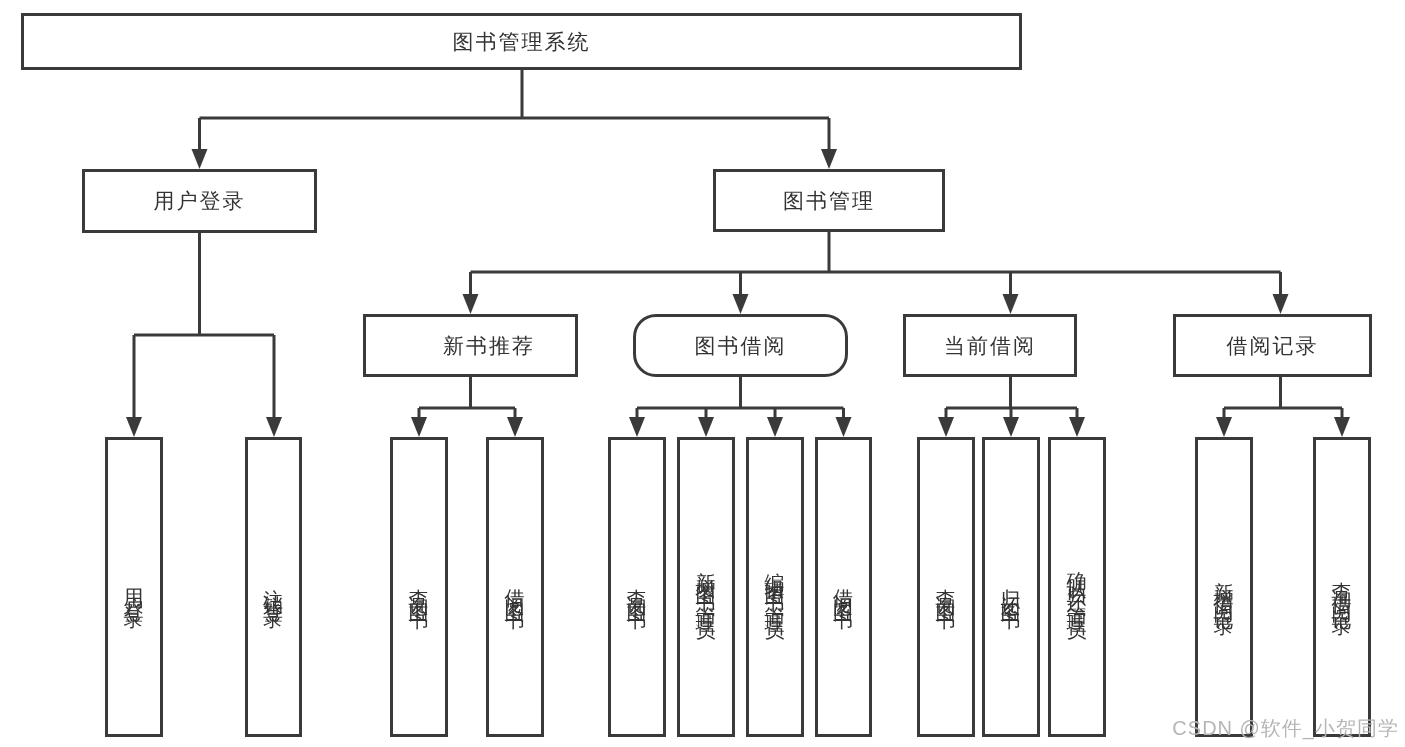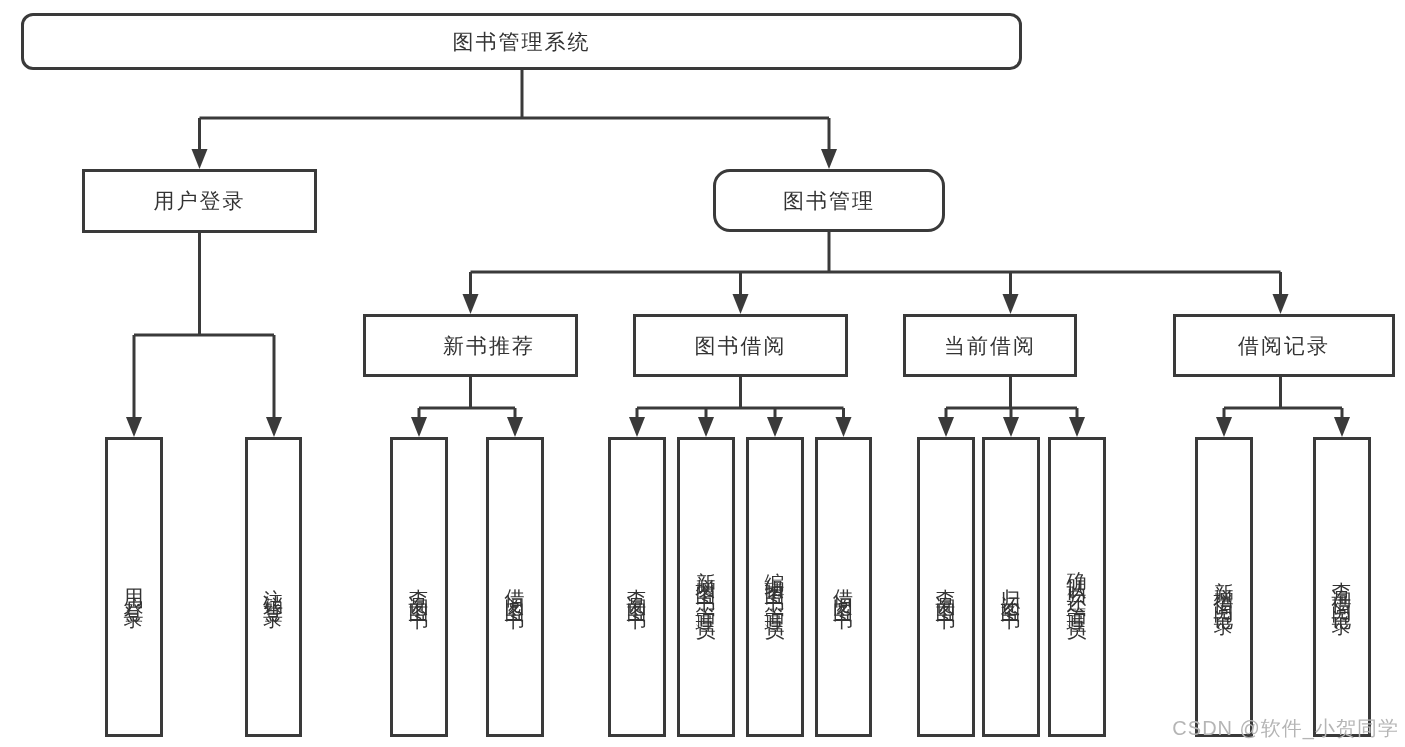--- a/index.html
+++ b/index.html
@@ -118,41 +118,41 @@
       <polygon points="767,417 783,417 775,437"></polygon>
       <polygon points="835.5,417 851.5,417 843.5,437"></polygon>
       <polygon points="938,417 954,417 946,437"></polygon>
       <polygon points="1003,417 1019,417 1011,437"></polygon>
       <polygon points="1069,417 1085,417 1077,437"></polygon>
       <polygon points="1216,417 1232,417 1224,437"></polygon>
       <polygon points="1334,417 1350,417 1342,437"></polygon>
     </g>
   </svg>
 
-  <div class="node" style="left:21px; top:13px; width:1001px; height:57px;border-radius:12px;">
+  <div class="node" style="left:21px; top:13px; width:1001px; height:57px;">
     <span>图书管理系统</span>
   </div>
 
   <div class="node" style="left:82px; top:169px; width:235px; height:64px;">
     <span>用户登录</span>
   </div>
-  <div class="node" style="left:713px; top:169px; width:232px; height:63px;border-radius:17px;">
+  <div class="node" style="left:713px; top:169px; width:232px; height:63px;">
     <span>图书管理</span>
   </div>
 
   <div class="node" style="left:363px; top:314px; width:215px; height:63px;padding-left:37px;">
     <span>新书推荐</span>
   </div>
-  <div class="node" style="left:633px; top:314px; width:215px; height:63px;">
+  <div class="node" style="left:633px; top:314px; width:215px; height:63px;border-radius:23px;">
     <span>图书借阅</span>
   </div>
   <div class="node" style="left:903px; top:314px; width:174px; height:63px;">
     <span>当前借阅</span>
   </div>
-  <div class="node" style="left:1173px; top:314px; width:222px; height:63px;font-family:Liberation Mono, monospace;">
+  <div class="node" style="left:1173px; top:314px; width:199px; height:63px;font-family:Liberation Mono, monospace;">
     <span>借阅记录</span>
   </div>
 
   <div class="node vertical" style="left:105px; top:437px; width:58px; height:300px;">
     <span>用户登录</span>
   </div>
   <div class="node vertical" style="left:245px; top:437px; width:57px; height:300px;">
     <span>注销登录</span>
   </div>
 

